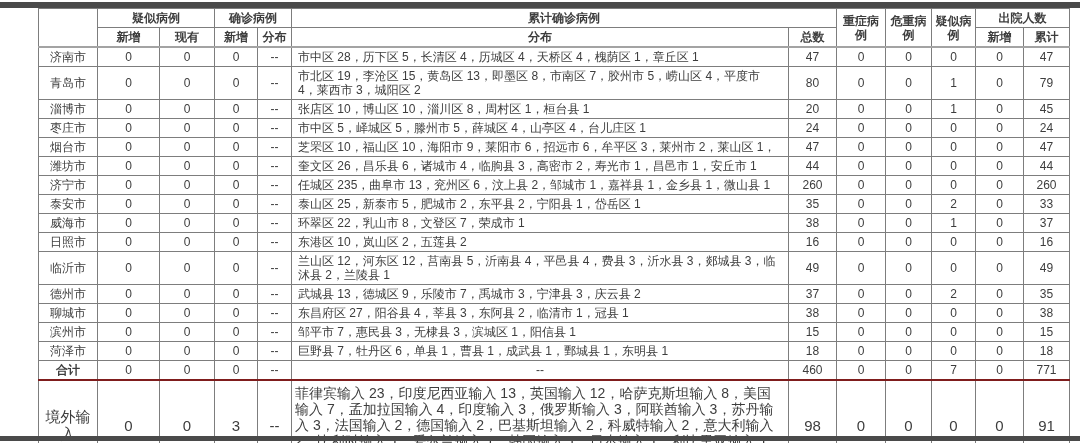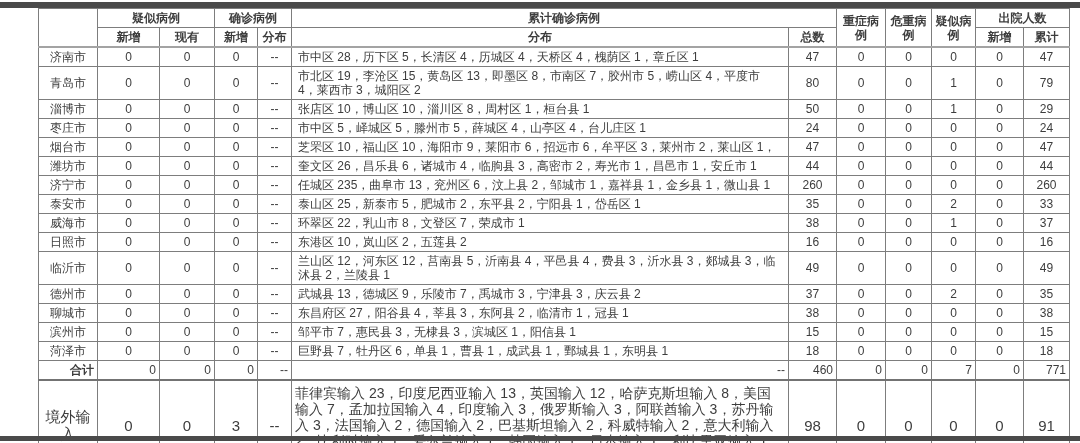--- a/index.html
+++ b/index.html
@@ -17,21 +17,21 @@
   }
   th,td{
     border:1px solid #7d7d7d;text-align:center;vertical-align:middle;
     font-weight:normal;padding:2px 3px;line-height:14px;
     word-break:break-all;overflow:hidden;
   }
   thead th{font-weight:bold;padding:2px 2px;line-height:14px;}
   tr.hdr2 th, th.grp-tall{border-bottom:2px solid #a3a3a3;}
   td.left{text-align:left;padding-left:6px;padding-right:6px;margin-left:15px;}
   tr.row-total th{font-weight:bold;}
-  tr.row-total th, tr.row-total td{border-bottom:2px solid #737373;text-align:right;}
+  tr.row-total th, tr.row-total td{border-bottom:2px solid #7f1d1d;}
   tr.row-imported th, tr.row-imported td{font-size:15px;line-height:17px;padding:4px 3px;}
   tr.row-imported td.left{font-size:14px;line-height:16px;}
 </style>
 </head>
 <body>
 
 <div class="edge-bar top"></div>
 
 <table>
   <colgroup>
@@ -99,26 +99,26 @@
         <td>0</td>
         <td>79</td>
       </tr>
       <tr class="row-normal">
         <th>淄博市</th>
         <td>0</td>
         <td>0</td>
         <td>0</td>
         <td>--</td>
         <td class="left">张店区 10，博山区 10，淄川区 8，周村区 1，桓台县 1</td>
-        <td>50</td>
+        <td>20</td>
         <td>0</td>
         <td>0</td>
         <td>1</td>
         <td>0</td>
-        <td>29</td>
+        <td>45</td>
       </tr>
       <tr class="row-normal">
         <th>枣庄市</th>
         <td>0</td>
         <td>0</td>
         <td>0</td>
         <td>--</td>
         <td class="left">市中区 5，峄城区 5，滕州市 5，薛城区 4，山亭区 4，台儿庄区 1</td>
         <td>24</td>
         <td>0</td>

